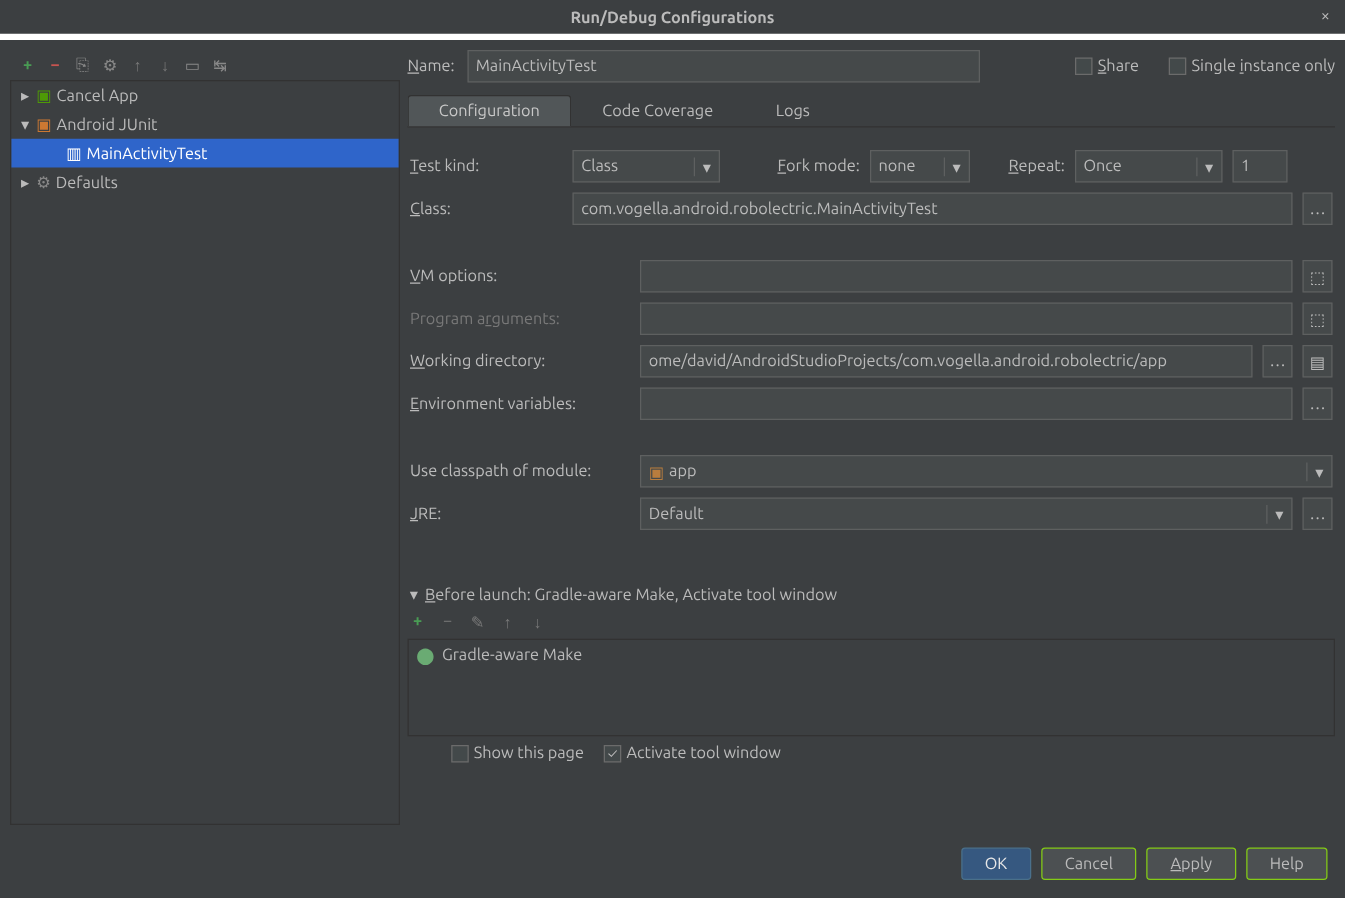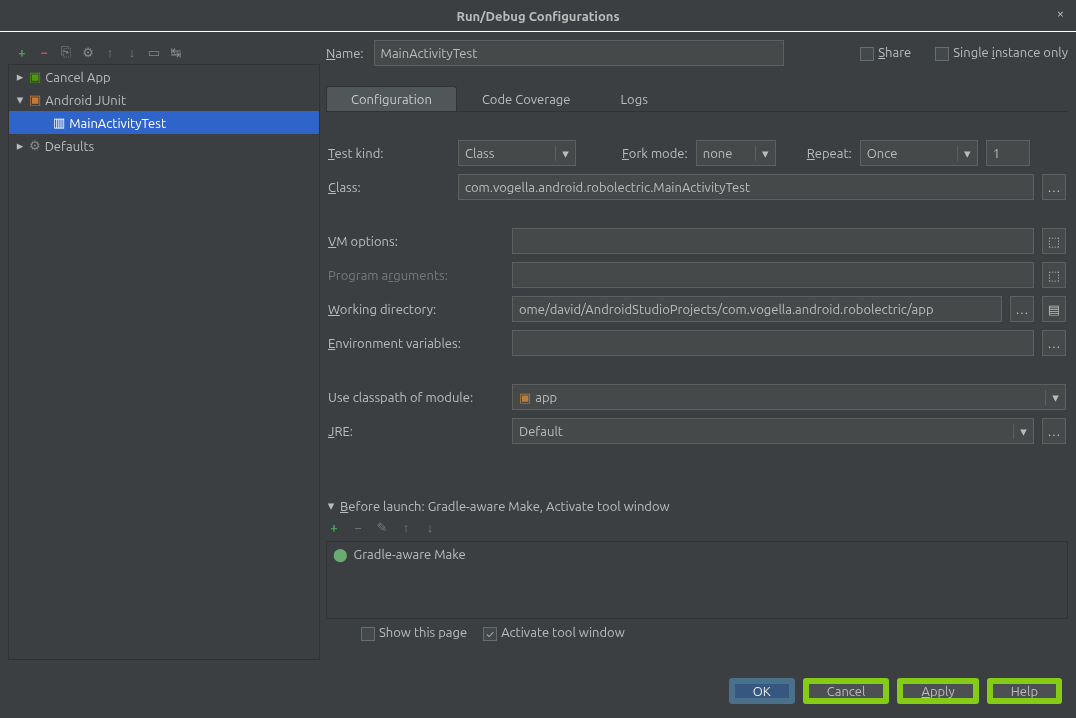--- a/index.html
+++ b/index.html
@@ -1,29 +1,29 @@
 <!DOCTYPE html>
 <html><head>
 <meta charset="utf-8">
 <style>
 * { box-sizing: border-box; margin: 0; padding: 0; font-family: "Segoe UI", Ubuntu, sans-serif; font-size: 13px; }
 body { background: #3c3f41; color: #bbbbbb; width: 1076px; height: 718px; overflow: hidden; display: flex; flex-direction: column; }
-.titlebar { height: 32px; display: flex; align-items: center; justify-content: center; position: relative; background: #3c3f41; border-bottom: 1px solid #ffffff; }
+.titlebar { height: 32px; display: flex; align-items: center; justify-content: center; position: relative; background: #3c3f41; border-bottom: 5px solid #ffffff; }
 .titlebar .title { font-weight: bold; color: #bbbbbb; }
 .titlebar .close { position: absolute; right: 12px; top: 6px; color: #bbbbbb; cursor: pointer; }
 .main { flex: 1; display: flex; padding: 8px; gap: 6px; }
 .left { width: 312px; display: flex; flex-direction: column; }
 .toolbar { display: flex; gap: 6px; padding: 4px 6px; align-items: center; }
 .tool-icon { width: 16px; height: 16px; display: inline-flex; align-items: center; justify-content: center; color: #888; cursor: pointer; }
 .tree { flex: 1; background: #3c3f41; border: 1px solid #323232; overflow: auto; }
 .tree-row { display: flex; align-items: center; height: 23px; padding-left: 6px; gap: 4px; cursor: pointer; }
 .tree-row.selected { background: #2f65ca; color: #ffffff; }
 .tree-row .indent { display: inline-block; }
 .triangle { width: 10px; display: inline-block; text-align: center; }
-.right { flex: 1; display: flex; flex-direction: column; gap: 20px; position: relative; }
+.right { flex: 1; display: flex; flex-direction: column; gap: 10px; position: relative; }
 .top-row { display: flex; align-items: center; gap: 10px; }
 .label { color: #bbbbbb; }
 .underline-char { text-decoration: underline; }
 .input, .select { background: #45494a; border: 1px solid #5e6060; color: #bbbbbb; height: 26px; padding: 0 6px; }
 .input:disabled { color: #bbbbbb; }
 .checkbox { width: 14px; height: 14px; background: #43494a; border: 1px solid #6b6b6b; display: inline-block; vertical-align: middle; margin-right: 4px; }
 .checkbox.checked::after { content: "✓"; color: #bbbbbb; font-size: 11px; display: block; line-height: 12px; text-align: center; }
 .tabs { display: flex; border-bottom: 1px solid #323232; }
 .tab { padding: 5px 24px; color: #bbbbbb; cursor: pointer; border: 1px solid transparent; border-bottom: none; }
 .tab.active { background: #515658; border-color: #323232; color: #c8c8c8; border-radius: 3px 3px 0 0; }
@@ -36,21 +36,21 @@
 .select-wrap .chev { width: 20px; text-align: center; border-left: 1px solid #5e6060; color: #bbbbbb; cursor: pointer; }
 .icon-btn { width: 24px; height: 26px; background: #45494a; border: 1px solid #5e6060; display: inline-flex; align-items: center; justify-content: center; cursor: pointer; color: #bbbbbb; }
 .divider { height: 12px; }
 .before-launch { margin-top: 30px; }
 .bl-header { display: flex; align-items: center; gap: 4px; }
 .bl-toolbar { display: flex; gap: 8px; padding: 6px 0; }
 .bl-list { background: #3c3f41; border: 1px solid #323232; height: 78px; }
 .bl-item { display: flex; align-items: center; height: 24px; padding: 0 6px; gap: 6px; }
 .bottom-checks { display: flex; gap: 16px; padding: 6px 0; align-items: center; margin-left: 35px; }
 .footer { display: flex; justify-content: flex-end; gap: 8px; padding: 10px 14px 14px 0; }
-.btn { height: 26px; padding: 0 18px; background: #4c5052; border: 6px solid #84cc16; color: #bbbbbb; cursor: pointer; border-radius: 3px; display: inline-flex; align-items: center; }
+.btn { height: 26px; padding: 0 18px; background: #4c5052; border: 1px solid #84cc16; color: #bbbbbb; cursor: pointer; border-radius: 3px; display: inline-flex; align-items: center; }
 .btn.primary { background: #365880; border-color: #4a708b; color: #e8e8e8; }
 .muted { color: #787878; }
 .icon-folder { color: #b97d3e; }
 .icon-run { color: #4e9a06; }
 .resize-grip { position: absolute; left: -4px; top: 280px; width: 6px; height: 40px; cursor: ew-resize; }
 </style>
 </head>
 <body>
 
 <div class="titlebar">

